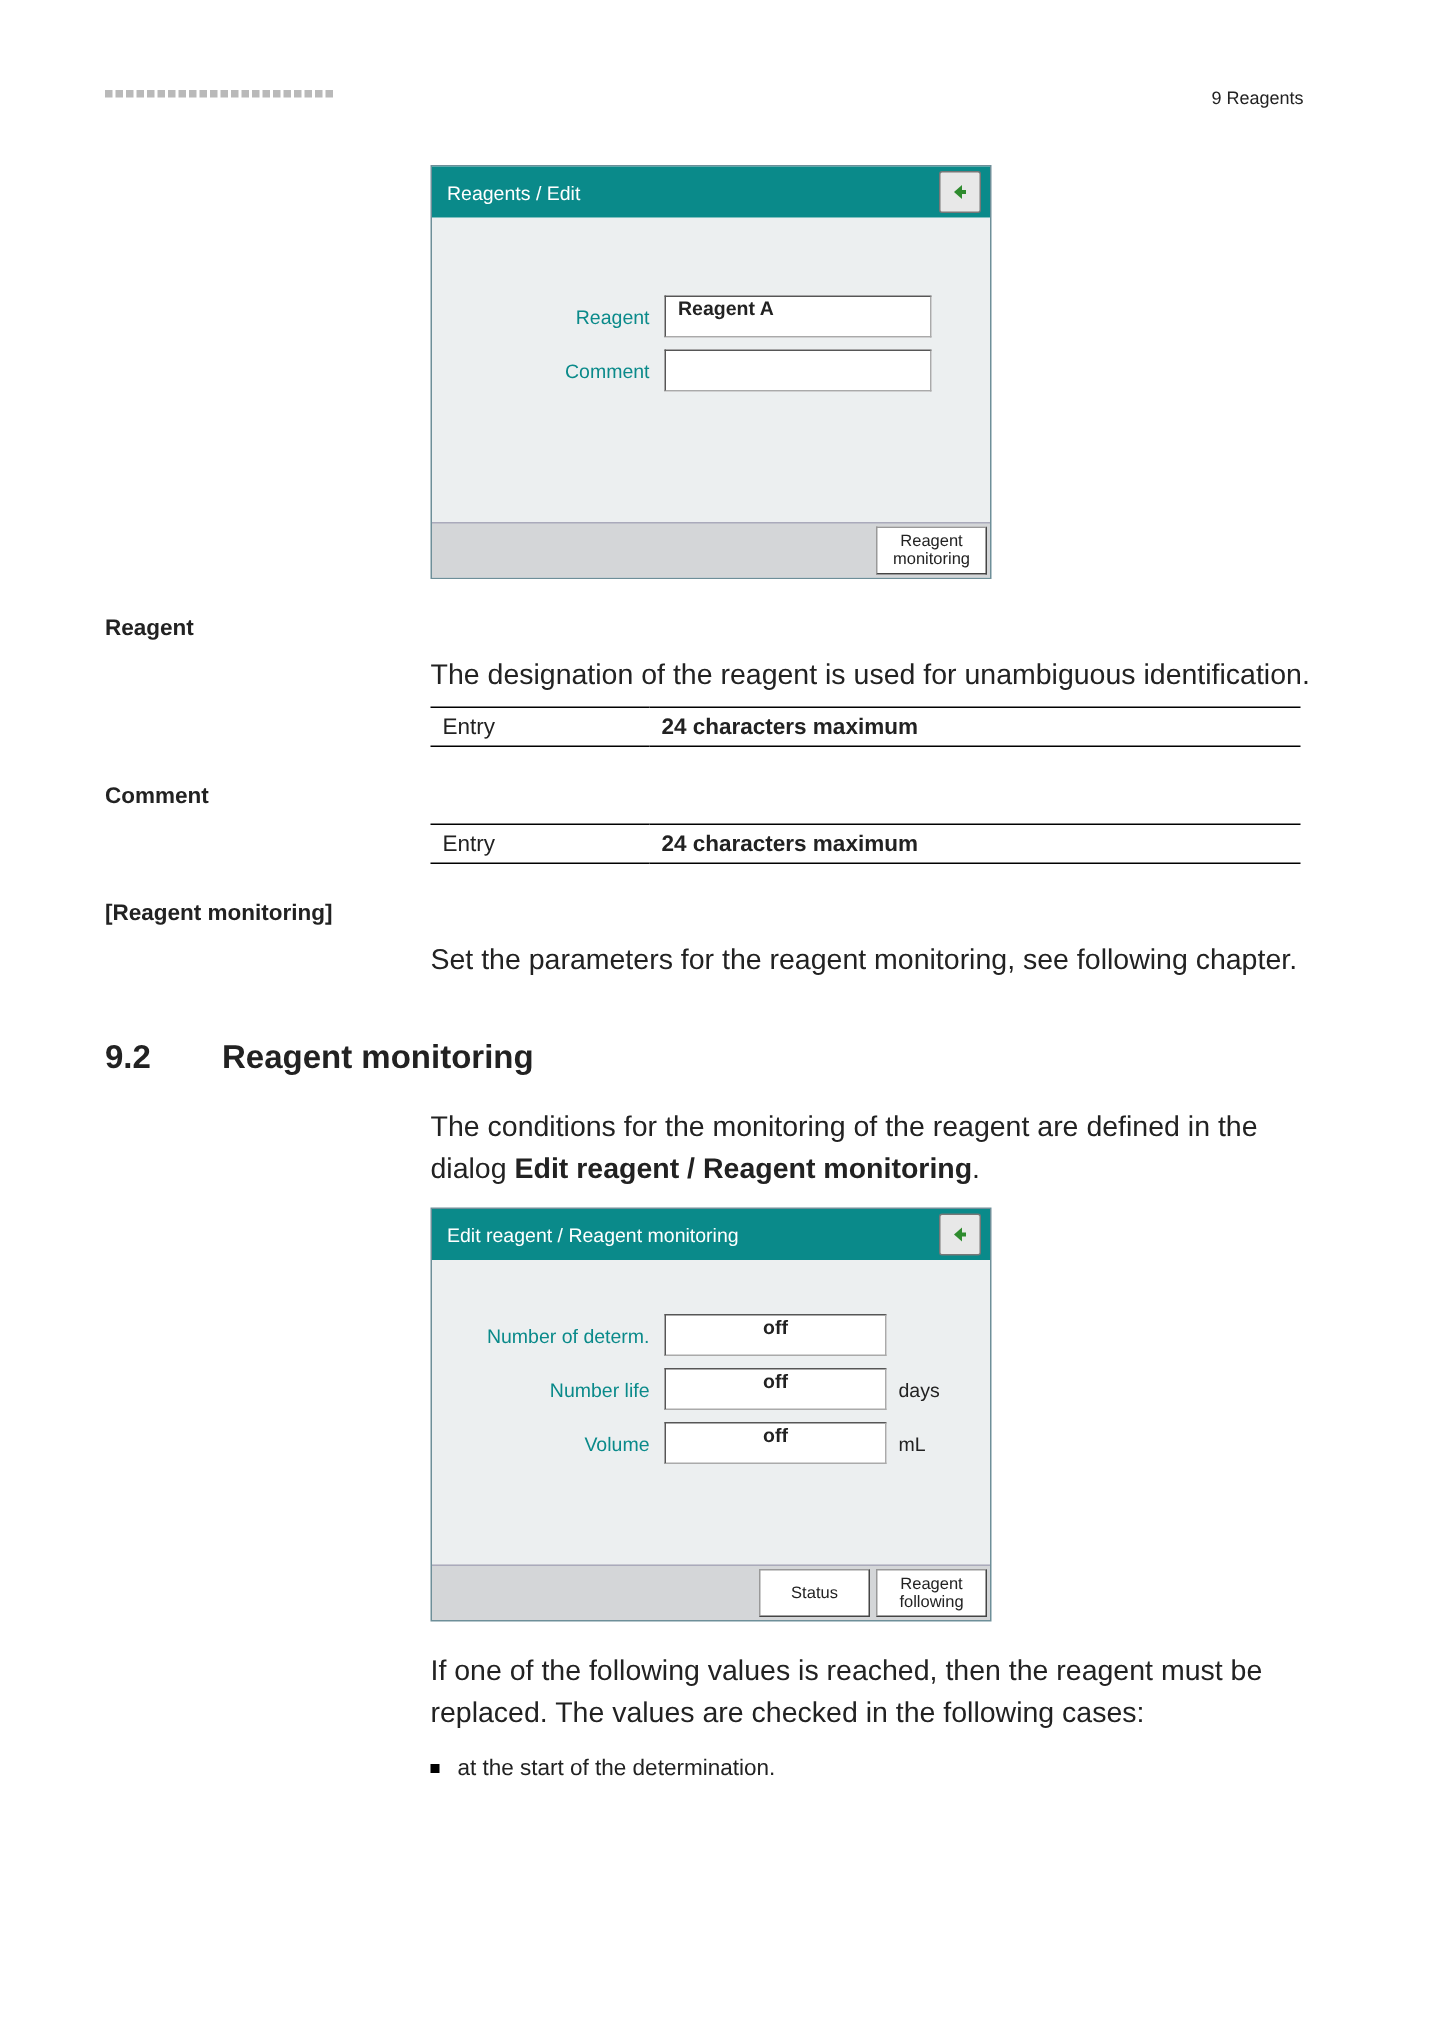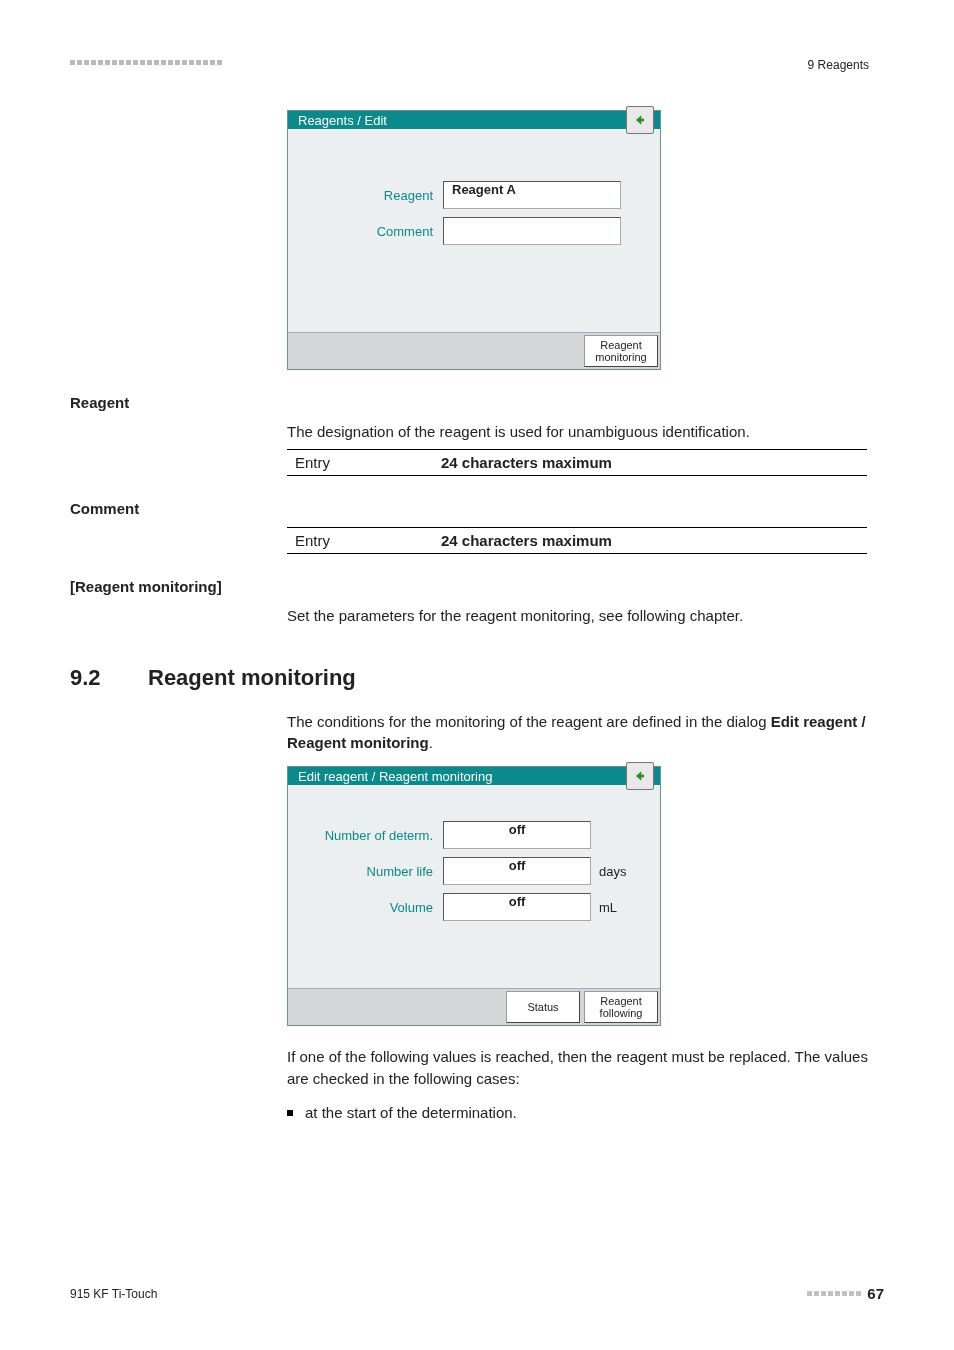--- a/index.html
+++ b/index.html
@@ -2,32 +2,32 @@
 <html><head>
 <meta charset="utf-8">
 <style>
 html,body{margin:0;padding:0;font-family:"Segoe UI",Arial,sans-serif;color:#222;background:#fff}
 .page{width:954px;margin:0 auto;padding:60px 70px 40px 70px;box-sizing:border-box;position:relative;min-height:1350px}
 .top-decor{position:absolute;left:70px;top:60px;display:flex;gap:2px}
 .top-decor span{width:5px;height:5px;background:#b9b9b9}
 .top-header{position:absolute;right:85px;top:58px;font-size:12px}
 .content{margin-top:50px}
 .dialog{width:372px;margin-left:217px;border:1px solid #6e8f99;font-size:13px}
-.dialog-titlebar{background:#0a8a8a;height:18px;display:flex;align-items:center;padding:0 6px 0 10px;color:#fff;font-size:13px;position:relative}
+.dialog-titlebar{background:#0a8a8a;height:34px;display:flex;align-items:center;padding:0 6px 0 10px;color:#fff;font-size:13px;position:relative}
 .dialog-titlebar .back{width:26px;height:26px;background:#e8e8e8;border:1px solid #777;border-radius:2px;display:flex;align-items:center;justify-content:center;margin-left:auto}
 .dialog-titlebar .back svg{width:16px;height:16px}
 .dialog-body{background:#eceff0;padding:18px 10px 35px 10px;min-height:150px}
 .form-row{display:flex;align-items:center;margin:8px 0}
 .form-row .lbl{width:135px;text-align:right;color:#0a8a8a;font-size:13px;padding-right:10px}
 .form-row .fld{width:160px;height:26px;border:1px inset #aaa;background:#fff;display:flex;align-items:flex-start;padding:0 8px;font-size:13px;font-weight:600}
 .form-row .unit{margin-left:8px;font-size:13px}
 .dialog-footer{background:#d4d6d8;height:36px;display:flex;justify-content:flex-end;align-items:stretch;border-top:1px solid #aab}
 .dialog-footer .btn{background:#fff;border:1px outset #999;width:72px;display:flex;align-items:center;justify-content:center;text-align:center;font-size:11px;line-height:1.1;margin:2px}
 .section-label{font-weight:700;font-size:15px;margin:24px 0 10px 0}
-.para{margin-left:217px;font-size:15px;line-height:1.45;margin-bottom:6px}
+.para{margin-left:217px;font-size:19px;line-height:1.45;margin-bottom:6px}
 .entry-table{margin-left:217px;width:580px;border-collapse:collapse;margin-top:4px;margin-bottom:8px}
 .entry-table td{border-top:1px solid #000;border-bottom:1px solid #000;padding:4px 8px;font-size:15px}
 .entry-table td.k{width:130px}
 .entry-table td.v{font-weight:700}
 .sect-head{font-size:22px;font-weight:700;margin:38px 0 20px 0}
 .sect-head .num{display:inline-block;width:78px}
 .bullet-list{margin-left:217px;font-size:15px;line-height:1.5}
 .bullet-list .item{display:flex;align-items:flex-start;margin-top:12px}
 .bullet-list .sq{width:6px;height:6px;background:#000;margin-top:8px;margin-right:12px;flex:none}
 .footer-row{position:absolute;bottom:48px;left:70px;right:70px;display:flex;justify-content:space-between;align-items:center}
@@ -179,29 +179,13 @@
 
     <div class="bullet-list">
       <div class="item">
         <div class="sq"></div>
         <div>at the start of the determination.</div>
       </div>
     </div>
 
   </div>
 
-  <div class="footer-row">
-    <div class="footer-left">915 KF Ti-Touch</div>
-    <div class="footer-right">
-      <div class="dots">
-          <span></span>
-          <span></span>
-          <span></span>
-          <span></span>
-          <span></span>
-          <span></span>
-          <span></span>
-          <span></span>
-        </div>
-      <span>67</span>
-    </div>
-  </div>
 </div>
 
 </body></html>

